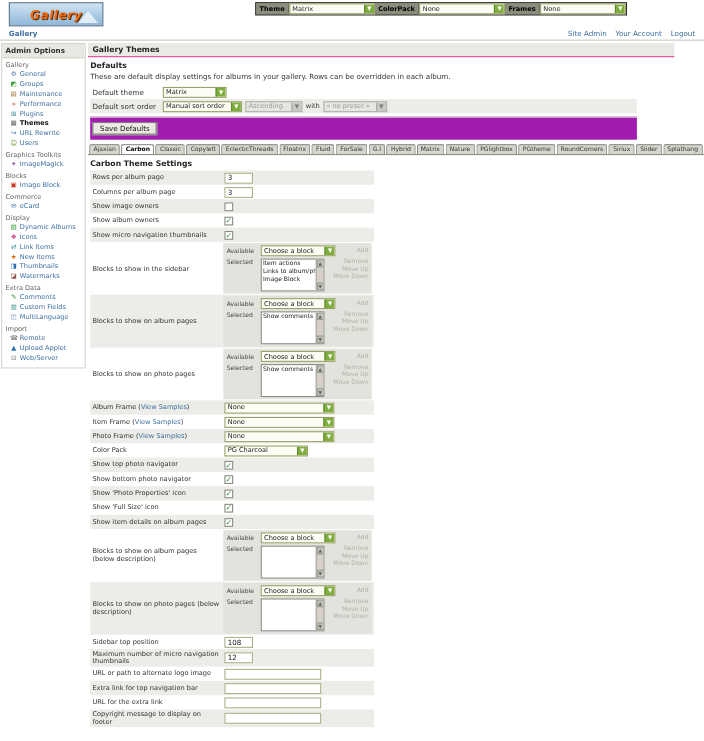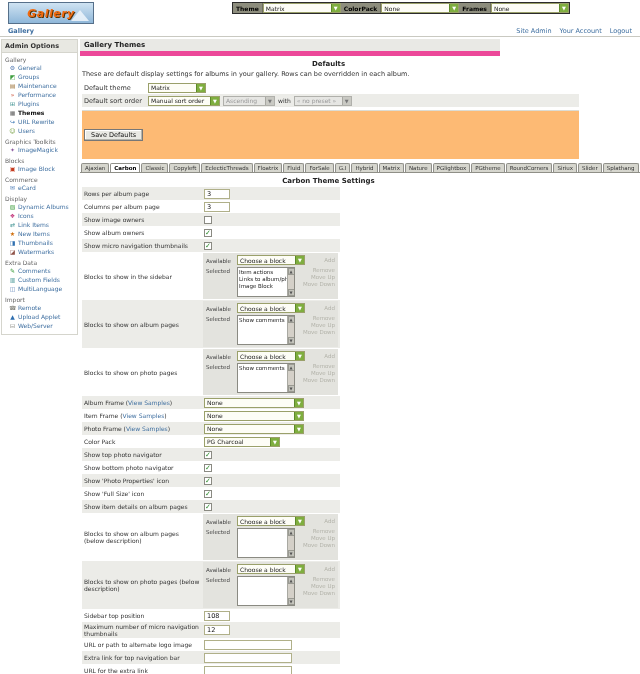--- a/index.html
+++ b/index.html
@@ -45,35 +45,35 @@
   .sb-title { background:#e8e8e2; font-weight:bold; font-size:6.5px; padding:2px 3px;
               border-bottom:1px solid #d5d5cd; color:#333; }
   .sb-sec { margin-top:3px; }
   .sb-sec-title { color:#666; font-size:6px; padding-left:3px; }
   .sb-item { display:flex; align-items:center; gap:2px; padding-left:7px; height:9px; font-size:6px;
              white-space:nowrap; overflow:hidden; }
   .sb-item .ico { width:7px; font-size:6px; line-height:6px; text-align:center; }
   .sb-item.active a { color:#111; font-weight:bold; }
 
   .main { flex:1; padding:2px 0 0 2px; }
-  .page-title { width:420px; background:#e9e9e5; border-bottom:5px solid #ec4899;
+  .page-title { width:533px; background:#e9e9e5; border-bottom:1px solid #ec4899;
                 font-weight:bold; font-size:7px; padding:2px 4px; color:#222; }
   .sec-pad { padding:4px 2px 0 2px; width:497px; }
-  .sec-title { font-weight:bold; font-size:7px; margin-bottom:2px;text-align:center; }
+  .sec-title { font-weight:bold; font-size:7px; margin-bottom:2px; }
   .sec-desc { font-size:6.5px; color:#333; margin-bottom:3px; }
 
   
   .def-row { display:flex; align-items:center; height:13px; padding-left:2px; width:497px; }
   .def-row.grey { background:#ececе8; background:#ececE8; }
   .def-label { width:64px; font-size:6.5px; color:#333; }
   .def-ctrls { display:flex; align-items:center; gap:3px; }
   .with { font-size:6px; color:#333; }
 
-  .save-band { width:497px; background:#fdba74; border-top:1px solid #dcdcd4;
-               padding:18px 2px; margin-top:3px; display:flex; gap:5px; }
+  .save-band { width:497px; background:#a21caf; border-top:1px solid #dcdcd4;
+               padding:4px 2px; margin-top:3px; display:flex; gap:5px; }
   button.btn { font-family:inherit; font-size:6.5px; background:#e9e9e4; border:1px solid #777;
                padding:1px 6px; color:#111; cursor:pointer; box-shadow:inset -1px -1px 0 #b5b5ae, inset 1px 1px 0 #fff; }
 
   
   .tabs { display:flex; gap:1px; align-items:flex-end; width:560px; margin-top:4px;
           border-bottom:1px solid #8f8f87; padding-left:1px; overflow:hidden; white-space:nowrap; }
   .tab { font-size:5.5px; padding:1px 3px; background:#d6d6ce; border:1px solid #90908a;
          border-bottom:none; border-radius:2px 2px 0 0; color:#333; cursor:pointer; }
   .tab.active { background:#fff; font-weight:bold; margin-bottom:-1px; border-bottom:1px solid #fff; color:#000; }
 

